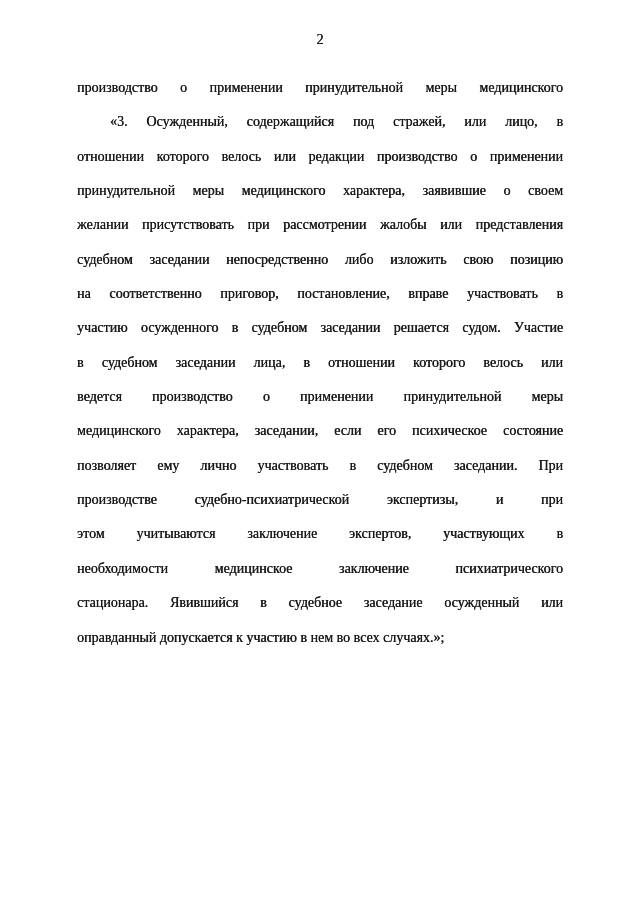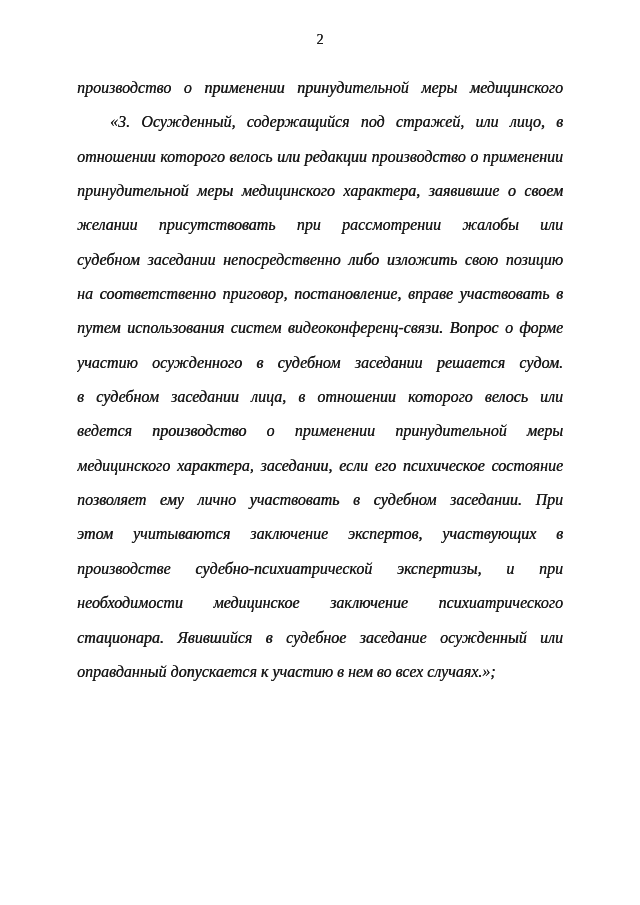--- a/index.html
+++ b/index.html
@@ -30,28 +30,27 @@
     line-height: 18px;
     text-shadow: 0.3px 0 0 currentColor;
   }
   .content {
     position: absolute;
     left: 77px;
     top: 71px;
     width: 486px;
   }
   .line {
-    font-size: 16px;
+    font-size: 14px;
     line-height: 34.35px;
     height: 34.35px;
     white-space: normal;
     overflow: hidden;
     text-shadow: 0.35px 0 0 currentColor;
     text-align: left;
-    font-style: italic;
   }
   .line.j {
     text-align: justify;
     text-align-last: justify;
   }
   .line.ind {
     text-indent: 33px;
   }
 </style>
 </head>
@@ -60,25 +59,24 @@
 <div class="page">
   <div class="page-number">2</div>
   <div class="content">
     <div class="line j">производство о применении принудительной меры медицинского</div>
     <div class="line j ind">«3. Осужденный, содержащийся под стражей, или лицо, в</div>
     <div class="line j">отношении которого велось или редакции производство о применении</div>
     <div class="line j">принудительной меры медицинского характера, заявившие о своем</div>
     <div class="line j">желании присутствовать при рассмотрении жалобы или представления</div>
     <div class="line j">судебном заседании непосредственно либо изложить свою позицию</div>
     <div class="line j">на соответственно приговор, постановление, вправе участвовать в</div>
-    <div class="line j">путем использования систем видеоконференц-связи. Вопрос о форме</div>
     <div class="line j">участию осужденного в судебном заседании решается судом. Участие</div>
     <div class="line j">в судебном заседании лица, в отношении которого велось или</div>
     <div class="line j">ведется производство о применении принудительной меры</div>
     <div class="line j">медицинского характера, заседании, если его психическое состояние</div>
     <div class="line j">позволяет ему лично участвовать в судебном заседании. При</div>
+    <div class="line j">производстве судебно-психиатрической экспертизы, и при</div>
     <div class="line j">этом учитываются заключение экспертов, участвующих в</div>
-    <div class="line j">производстве судебно-психиатрической экспертизы, и при</div>
     <div class="line j">необходимости медицинское заключение психиатрического</div>
     <div class="line j">стационара. Явившийся в судебное заседание осужденный или</div>
     <div class="line">оправданный допускается к участию в нем во всех случаях.»;</div>
   </div>
 </div>
 
 </body></html>

